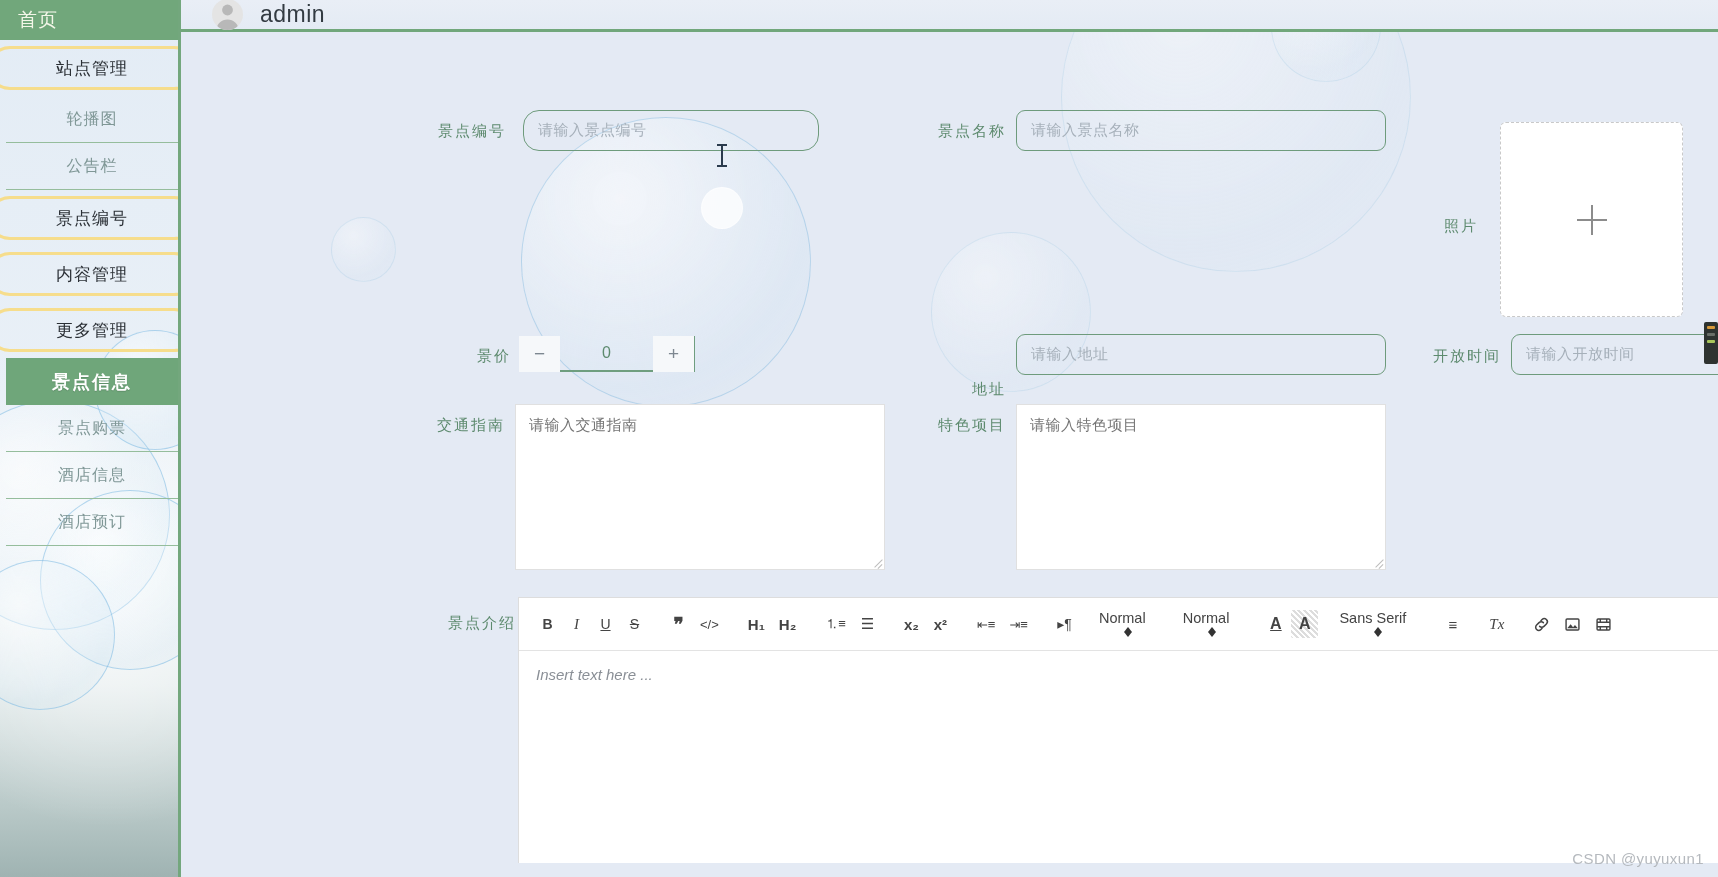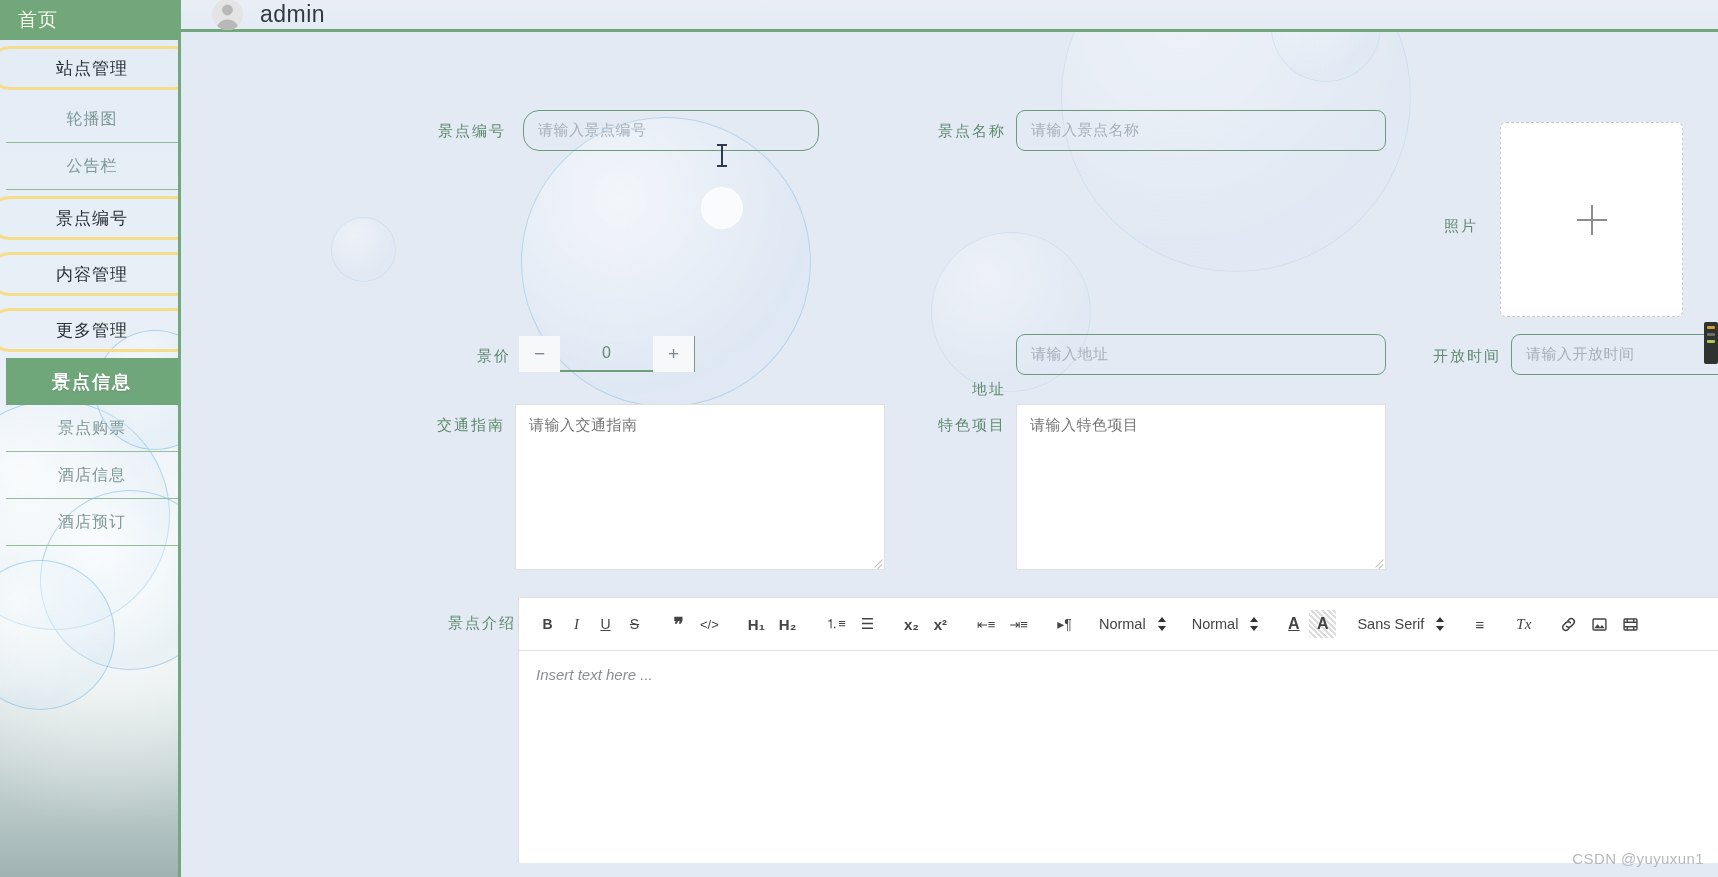--- a/index.html
+++ b/index.html
@@ -318,20 +318,21 @@
   .qbtn.sans { font-family: "Liberation Sans", sans-serif; font-size: 14px; }
   .qsep { width: 15px; display: inline-block; }
   .qpick {
     display: inline-flex; align-items: center;
     height: 28px;
     font-size: 14.5px;
     color: #444;
     cursor: pointer;
     margin: 0 5px;
     font-family: "Liberation Sans", sans-serif;
+    flex-direction: column;
   }
   .qpick .lbltxt { margin-right: 12px; }
   .qpick .updown { position: relative; width: 9px; height: 16px; }
   .qpick .updown::before,
   .qpick .updown::after {
     content:""; position:absolute; left:0;
     border-left: 4.5px solid transparent;
     border-right: 4.5px solid transparent;
   }
   .qpick .updown::before { top: 1px; border-bottom: 5px solid #333; }

